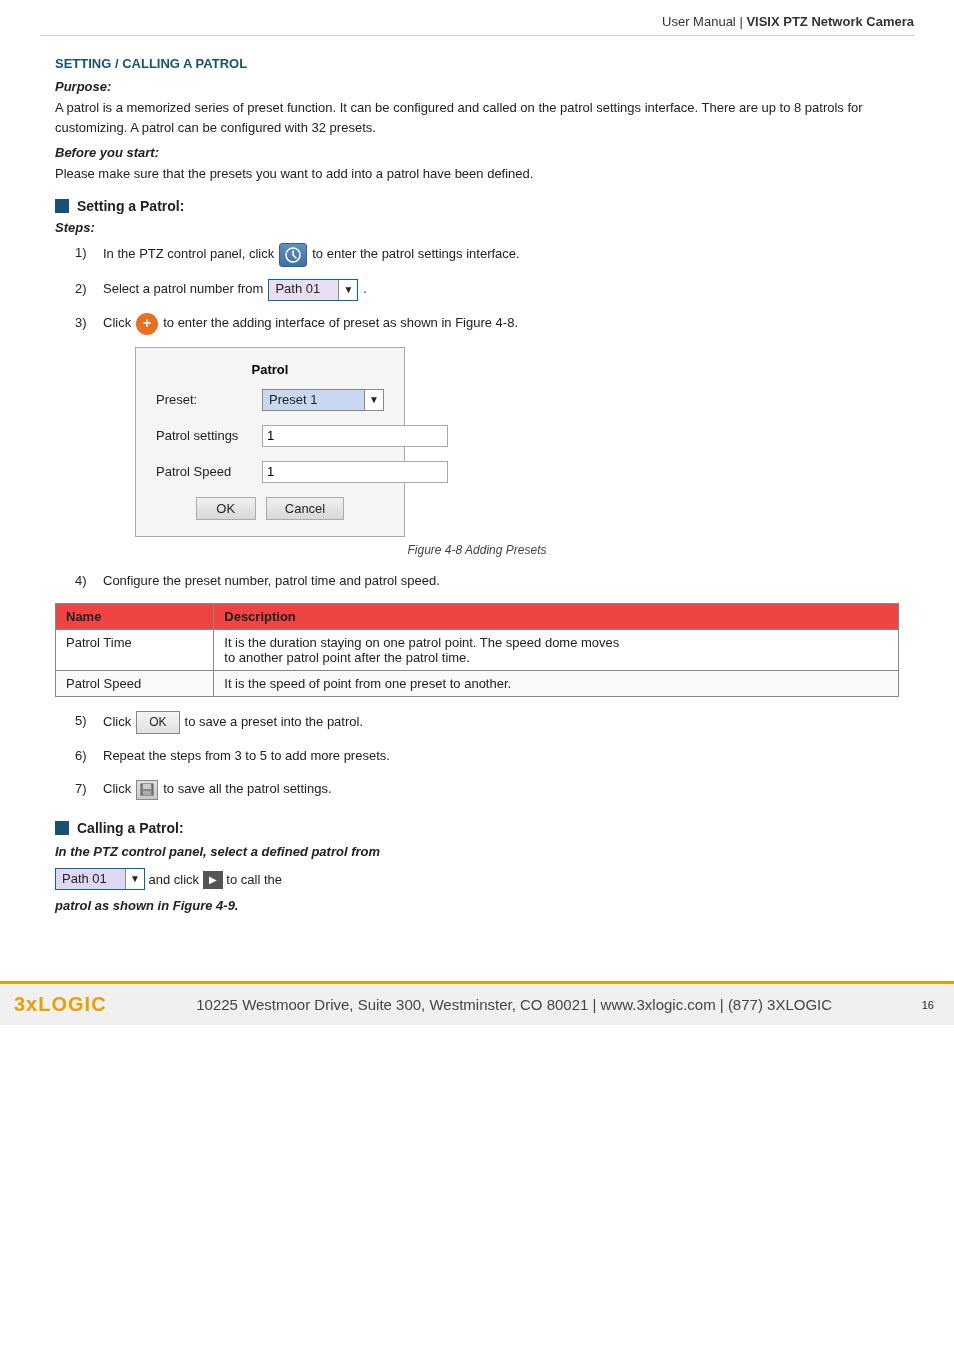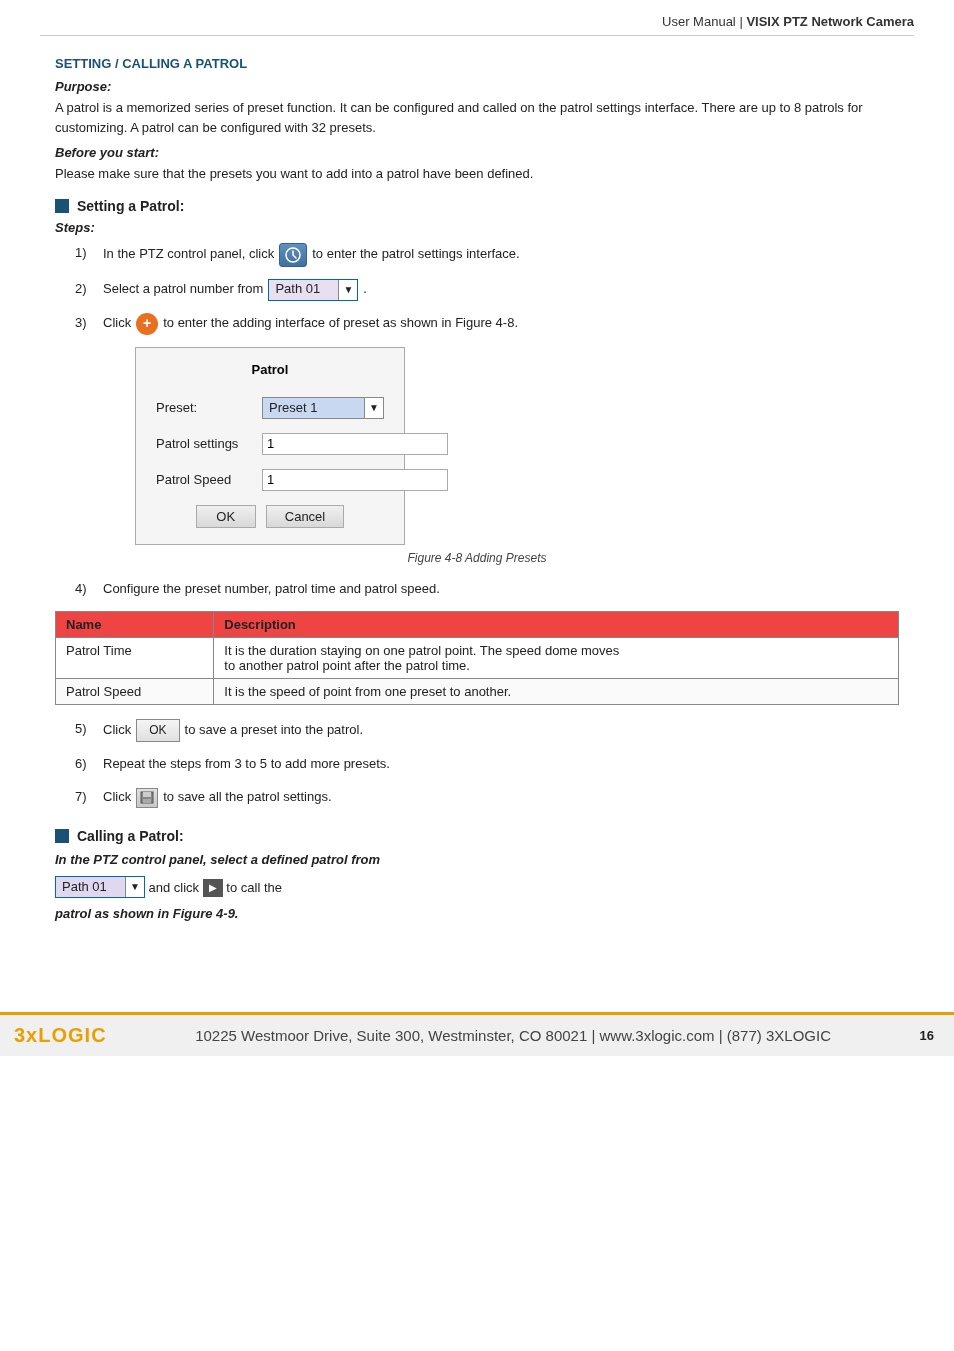--- a/index.html
+++ b/index.html
@@ -126,21 +126,21 @@
       border: 1px solid #aaa;
       background: #f5f5f5;
       padding: 14px 20px 16px 20px;
       margin: 10px 0 6px 80px;
     }
 
     .patrol-dialog-title {
       text-align: center;
       font-weight: bold;
       font-size: 13px;
-      margin-bottom: 20px;
+      margin-bottom: 12px;
       color: #000;
     }
 
     .dialog-row {
       display: flex;
       align-items: center;
       margin-bottom: 14px;
       gap: 6px;
     }
 
@@ -280,22 +280,22 @@
     .footer-logo span {
       color: #e8a000;
     }
 
     .footer-text {
       font-size: 15px;
       color: #444;
     }
 
     .footer-page {
-      font-size: 13px;
-      font-weight: bold;
+      font-size: 11px;
+      font-weight: normal;
       color: #222;
       text-align: right;
     }
 
     .play-icon {
       display: inline-flex;
       align-items: center;
       justify-content: center;
       width: 20px;
       height: 18px;
@@ -513,21 +513,21 @@
       </div>
     
     <span>and click</span>
     <span class="play-icon">▶</span>
     <span>to call the</span>
   <p></p>
   <p style="font-style:italic; font-weight:bold; margin-top:2px;">patrol as shown in Figure 4-9.</p>
 
 </div>
 
-<div class="page-footer" style="margin-top:63px; position:relative; width:100%; bottom:auto;">
+<div class="page-footer" style="margin-top:40px; position:relative; width:100%; bottom:auto;">
   <div>
     <span class="footer-logo">
       <span style="color:#e8a000;">3x</span><span>LOGIC</span>
     </span>
   </div>
   <div class="footer-text">10225 Westmoor Drive, Suite 300, Westminster, CO 80021 | www.3xlogic.com | (877) 3XLOGIC</div>
   <div class="footer-page">16</div>
 </div>
 
 </body></html>

